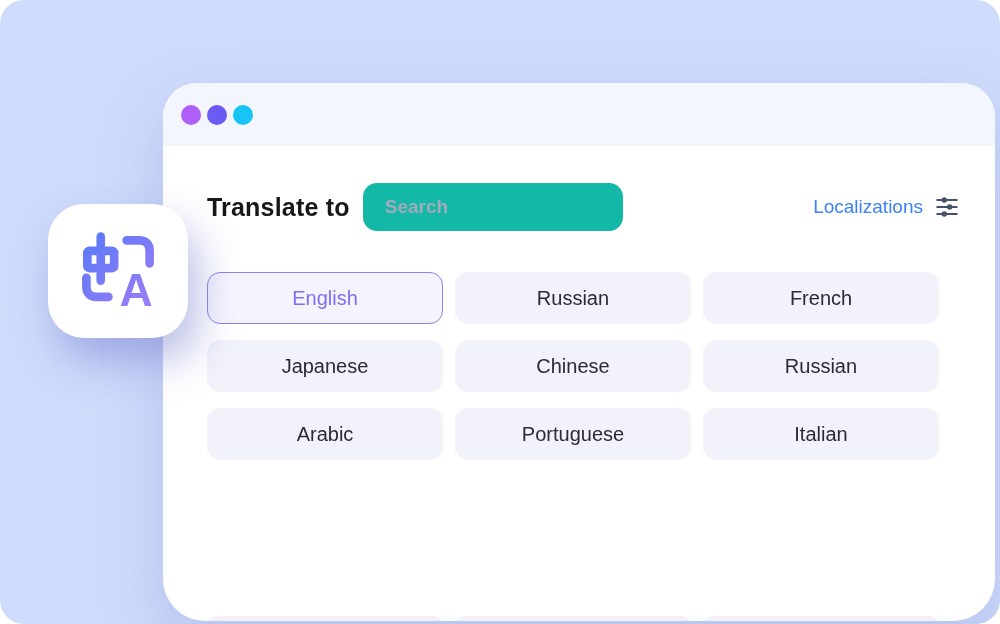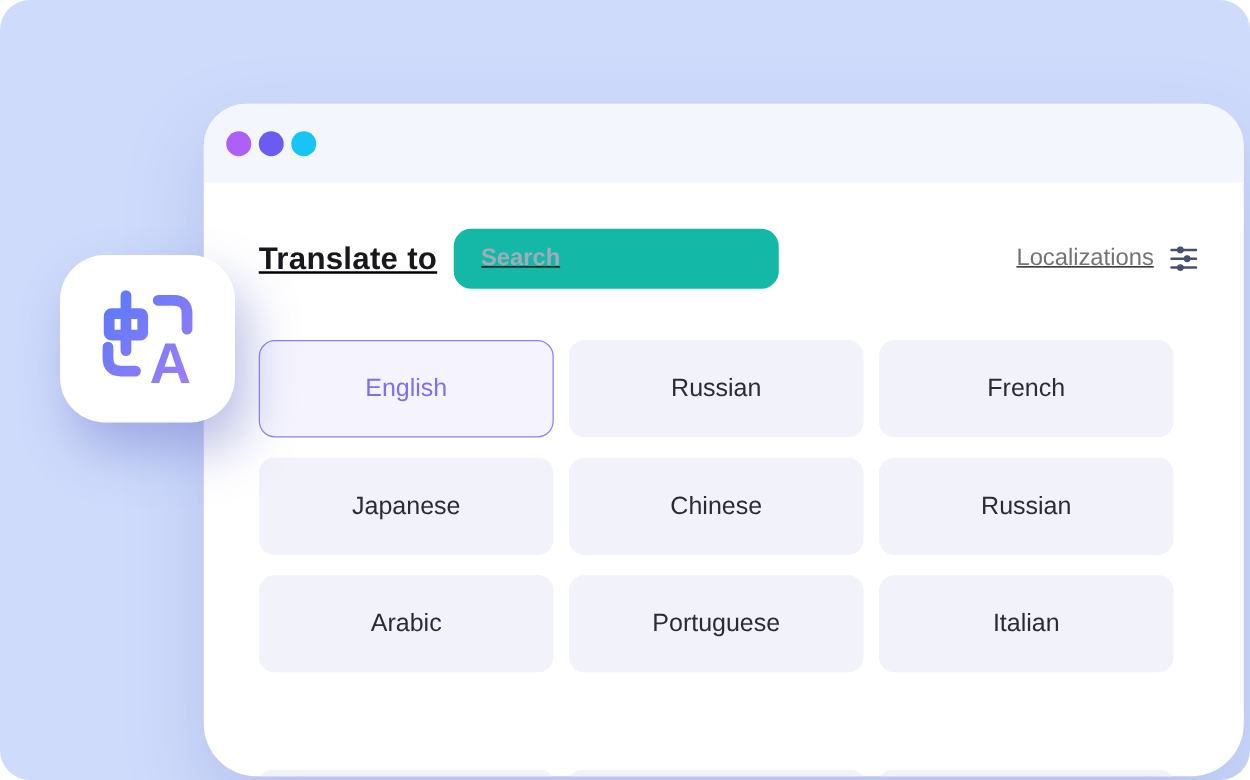--- a/index.html
+++ b/index.html
@@ -31,21 +31,21 @@
     display: flex; align-items: center;
     padding-left: 18px;
     gap: 6px;
   }
   .dot { width: 20px; height: 20px; border-radius: 50%; }
 
   .header-row {
     position: absolute;
     left: 44px; right: 35px; top: 100px;
     height: 48px;
-    display: flex; align-items: center; text-decoration: underline;
+    display: flex; align-items: center;
   }
   .page-title {
     font-size: 25px; font-weight: 700; color: #17171c;
     letter-spacing: 0.2px;
     white-space: nowrap;
   }
   .search-box {
     margin-left: 13px;
     width: 260px; height: 48px;
     background: #14b8a6;
@@ -55,35 +55,35 @@
     font-family: "Liberation Sans", sans-serif;
     font-size: 19px; font-weight: 700; color: #4b5263;
   }
   .search-box::placeholder { color: #a3aab9; opacity: 1; font-weight: 700; }
 
   .localizations {
     margin-left: auto;
     display: flex; align-items: center; gap: 11px;
     cursor: pointer;
   }
-  .localizations-label { font-size: 19px; color: #737373; margin-left: 48px; }
+  .localizations-label { font-size: 19px; color: #3b82f6; margin-left: 48px; }
   .sliders-icon { width: 26px; height: 26px; display: block; }
 
   
   .lang-grid {
     position: absolute;
     left: 44px; top: 189px;
     width: 732px;
     display: grid;
     grid-template-columns: repeat(3, 236px);
     column-gap: 12px;
     row-gap: 16px;
   }
   .lang {
-    height: 78px;
+    height: 52px;
     background: #f1f2fa;
     border: 1.5px solid transparent;
     border-radius: 13px;
     display: flex; align-items: center; justify-content: center;
     font-size: 20px; color: #2b2b31;
     cursor: pointer;
     padding: 0 16px;
     white-space: nowrap; overflow: hidden;
   }
   .lang.selected {

